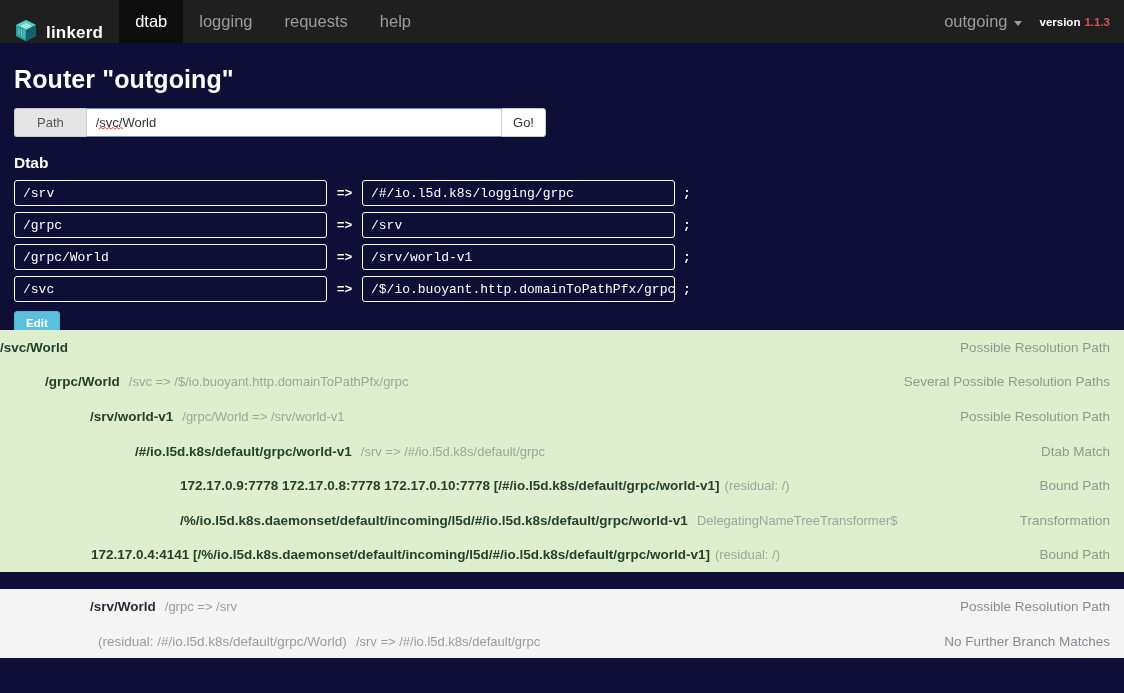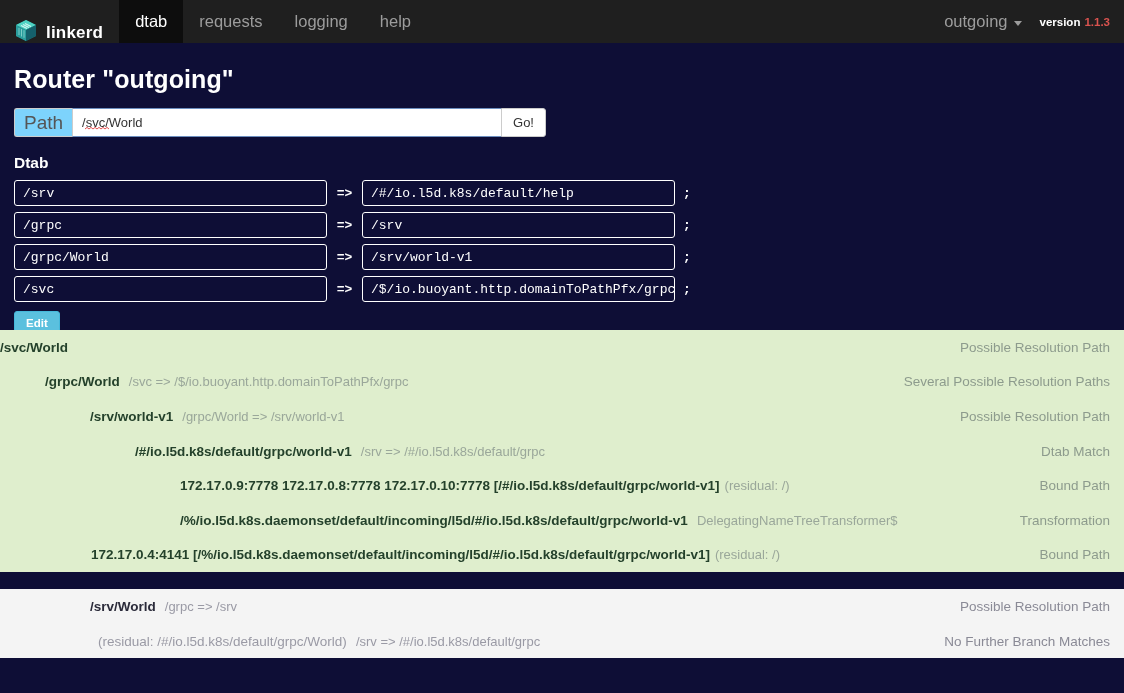--- a/index.html
+++ b/index.html
@@ -95,29 +95,29 @@
   }
 
   
   .path-group {
     display: flex;
     margin: 14px 0 0 14px;
     width: 532px;
     height: 29px;
   }
   .path-addon {
-    background: #7dd3fc;
+    background: #e5e5e5;
     border: 1px solid #cccccc;
     border-right: none;
     border-radius: 3px 0 0 3px;
     color: #555555;
-    font-size: 19px;
-    display: flex;
-    align-items: center;
-    padding: 0 9px;
+    font-size: 13px;
+    display: flex;
+    align-items: center;
+    padding: 0 22px;
     white-space: nowrap;
   }
   .path-input {
     flex: 1;
     border: 1px solid #6c8ebf;
     border-left: 1px solid #cccccc;
     border-right: none;
     outline: none;
     background: #ffffff;
     font-family: "Liberation Sans", sans-serif;
@@ -270,24 +270,24 @@
         <path d="M7 6.5 L13 9.5 M9 5.5 L15 8.5 M11 4.5 L17 7.5" stroke="#ffffff" stroke-width="1.1" fill="none" opacity=".75"></path>
         <path d="M5 9 L5 16 M7.5 10 L7.5 17.5 M10 11.2 L10 18.8" stroke="#bff3ea" stroke-width="1" fill="none" opacity=".55"></path>
       </svg>
     </span>
     <span>linkerd</span>
   </a>
   <a class="nav-item active" href="#">
       <span>dtab</span>
     </a>
   <a class="nav-item" href="#">
-      <span>requests</span>
+      <span>logging</span>
     </a>
   <a class="nav-item" href="#">
-      <span>logging</span>
+      <span>requests</span>
     </a>
   <a class="nav-item" href="#">
       <span>help</span>
     </a>
 
   <div class="nav-right">
     <div class="nav-dropdown">
       <span>outgoing</span>
       <span class="caret"></span>
     </div>
@@ -312,21 +312,21 @@
     </span>
     <button class="path-go" type="submit">Go!</button>
   </form>
 
   <div class="dtab-head">Dtab</div>
 
   <div class="dtab-rows">
     <div class="dtab-row">
       <div class="dtab-field dtab-prefix">/srv</div>
       <div class="dtab-arrow">=&gt;</div>
-      <div class="dtab-field dtab-dst">/#/io.l5d.k8s/default/help</div>
+      <div class="dtab-field dtab-dst">/#/io.l5d.k8s/logging/grpc</div>
       <div class="dtab-semi">;</div>
     </div>
     <div class="dtab-row">
       <div class="dtab-field dtab-prefix">/grpc</div>
       <div class="dtab-arrow">=&gt;</div>
       <div class="dtab-field dtab-dst">/srv</div>
       <div class="dtab-semi">;</div>
     </div>
     <div class="dtab-row">
       <div class="dtab-field dtab-prefix">/grpc/World</div>

